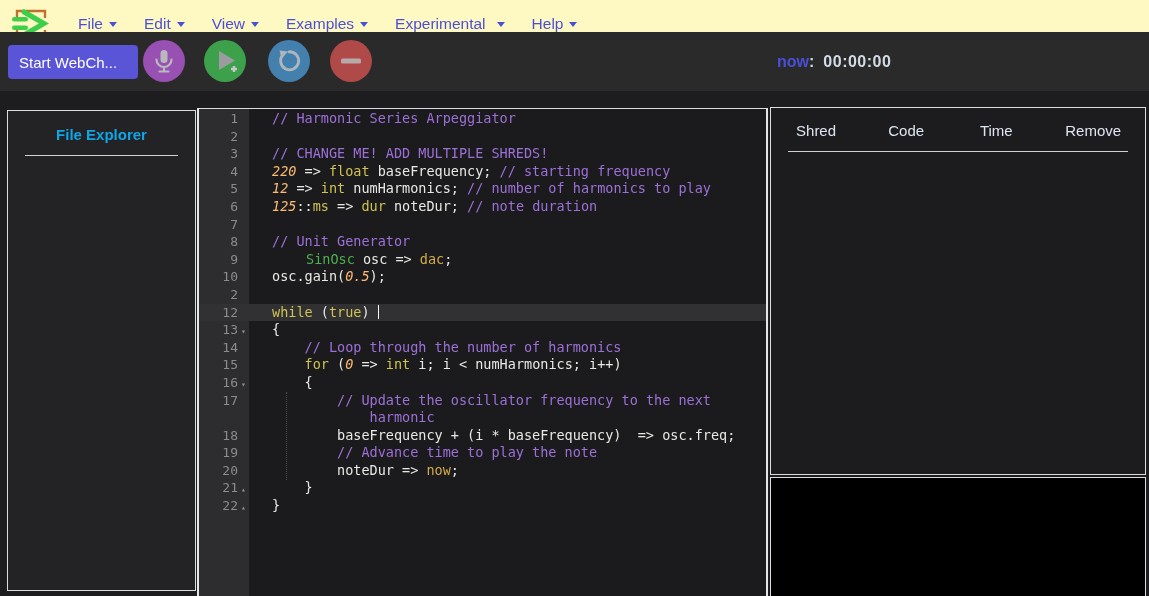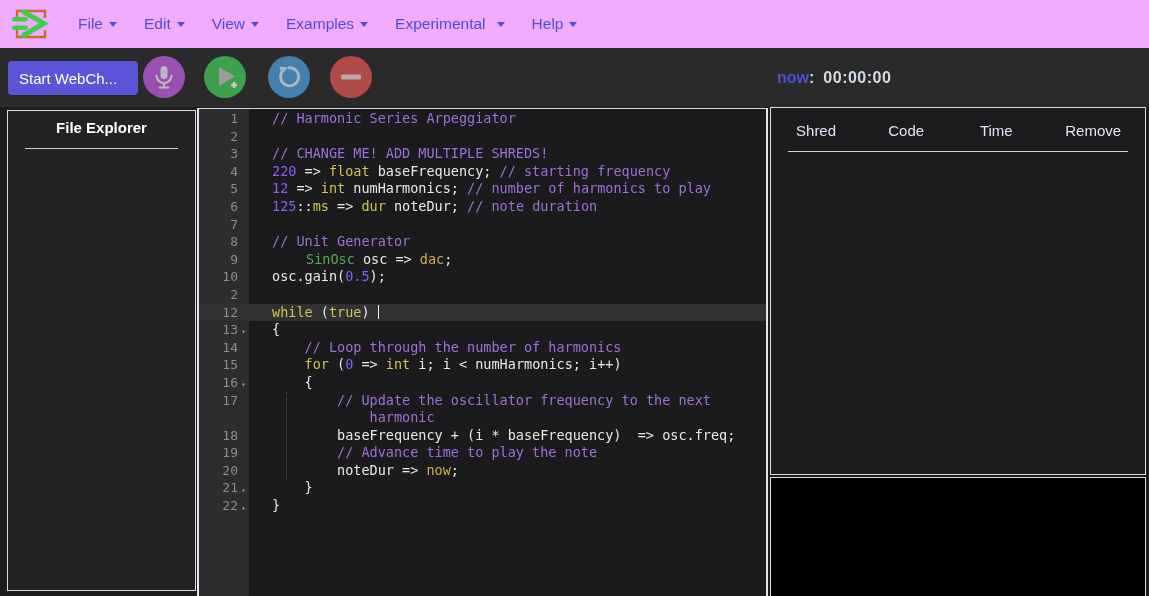--- a/index.html
+++ b/index.html
@@ -7,38 +7,38 @@
   body {
     position:relative;
     background:#1d1d1f;
     font-family:"Liberation Sans", sans-serif;
     -webkit-font-smoothing:antialiased;
   }
 
   
   .menubar {
     position:absolute; left:0; top:0; width:1149px; height:48px;
-    background:#f0abfc; display:flex; align-items:center;
+    background:#fef9c3; display:flex; align-items:center;
   }
   .logo { position:absolute; left:9px; top:4px; width:40px; height:40px; }
   .menu-items { display:flex; align-items:center; gap:27px; margin-left:78px; }
   .menu-item {
     color:#4b4fd8; font-size:15.5px; font-weight:500; cursor:pointer;
     display:flex; align-items:center; white-space:nowrap;
   }
   .caret {
     display:inline-block; width:0; height:0; margin-left:6px;
     border-left:4px solid transparent; border-right:4px solid transparent;
     border-top:5px solid #4b4fd8;
   }
   .menu-item.wide .caret { margin-left:11px; }
 
   
   .toolbar {
-    position:absolute; left:0; top:48px; width:1149px; height:59px;
+    position:absolute; left:0; top:32px; width:1149px; height:59px;
     background:#2a2a2b;
   }
   .start-btn {
     position:absolute; left:8px; top:13px; width:130px; height:34px;
     background:#5a54d6; border:none; border-radius:4px;
     color:#ffffff; font-family:"Liberation Sans",sans-serif;
     font-size:15px; font-weight:500; text-align:left; padding:0 11px;
     white-space:nowrap; overflow:hidden; cursor:pointer;
   }
   .circle-btn {
@@ -58,22 +58,22 @@
   .clock .now-label { color:#4b4fd8; font-weight:700; }
   .clock .now-colon { color:#cfd8e2; font-weight:700; margin-right:9px; }
   .clock .now-time  { color:#d3dce6; font-weight:600; letter-spacing:.5px; }
 
   
   .file-panel {
     position:absolute; left:7px; top:110px; width:189px; height:481px;
     background:#232325; border:1.5px solid #d9dce1;
   }
   .panel-title {
-    margin-top:8px; text-align:center;
-    color:#ffffff; font-size:15px; font-weight:700;
+    margin-top:15px; text-align:center;
+    color:#0ea5e9; font-size:15px; font-weight:700;
   }
   .panel-rule {
     border:none; border-top:1.5px solid #ced2d8;
     width:82%; margin:12px auto 0 auto;
   }
 
   
   .editor-pane {
     position:absolute; left:197px; top:108px; width:571px; height:488px;
     background:#1b1b1d;
@@ -90,21 +90,21 @@
     display:flex; height:17.6px; line-height:17.6px;
     font-family:"DejaVu Sans Mono", monospace; font-size:13.5px;
     white-space:pre;
   }
   .code-row.active { background:#313134; }
   .gutter-cell { width:50px; flex:0 0 50px; color:#8b8b90; }
   .gutter-cell .ln { display:inline-block; width:39px; text-align:right; font-size:13px; }
   .gutter-cell .fold { display:inline-block; width:11px; text-align:center; font-size:8px; color:#909094; }
   .code-cell { padding-left:23px; }
   .tok-c { color:#9d70d8; }
-  .tok-n { color:#8b5cf6; }
+  .tok-n { color:#fdba74;font-style:italic; }
   .tok-k { color:#d0c351; }
   .tok-t { color:#4daf4f;margin-left:34px; }
   .tok-g { color:#d4aa4a; }
   .tok-p { color:#e8e8e4; }
   .cursor {
     display:inline-block; width:1.5px; height:14px; background:#ffffff;
     vertical-align:-2px;
   }
   .indent-guide {
     position:absolute; left:87px; top:283px; height:88px; width:0;

